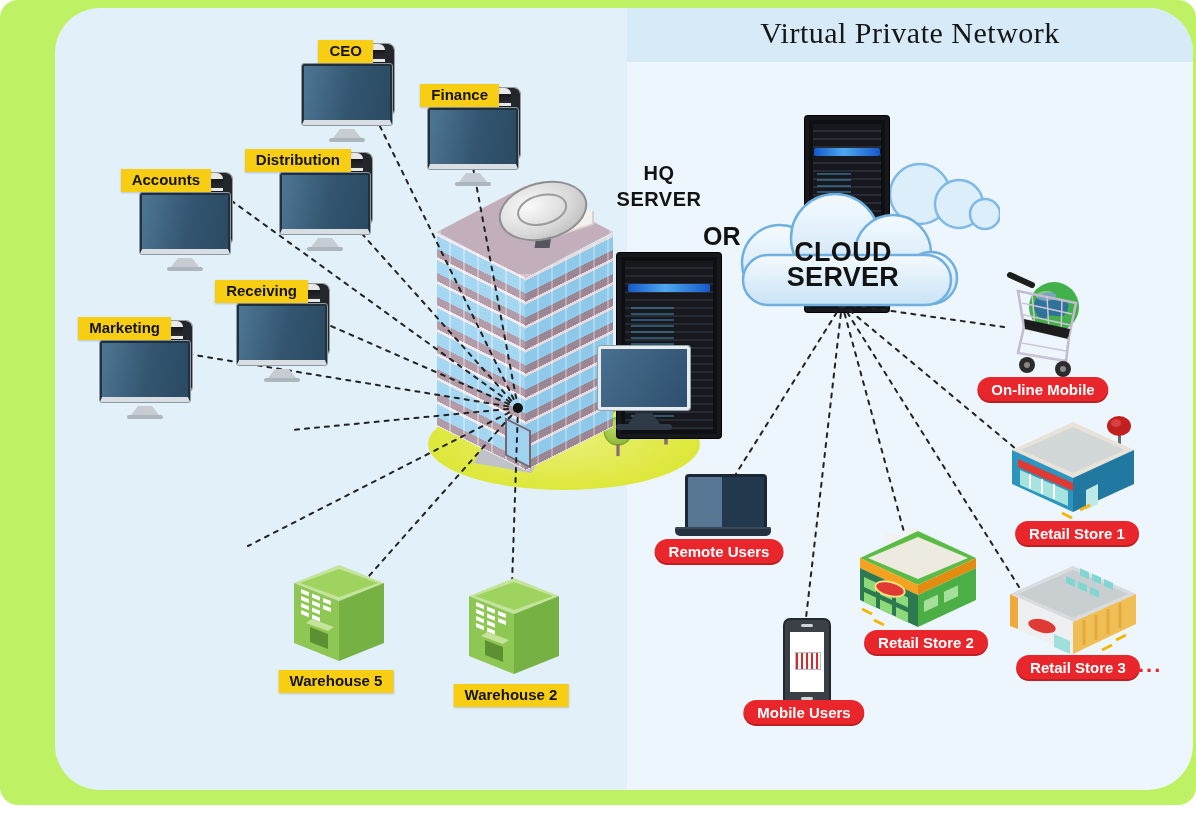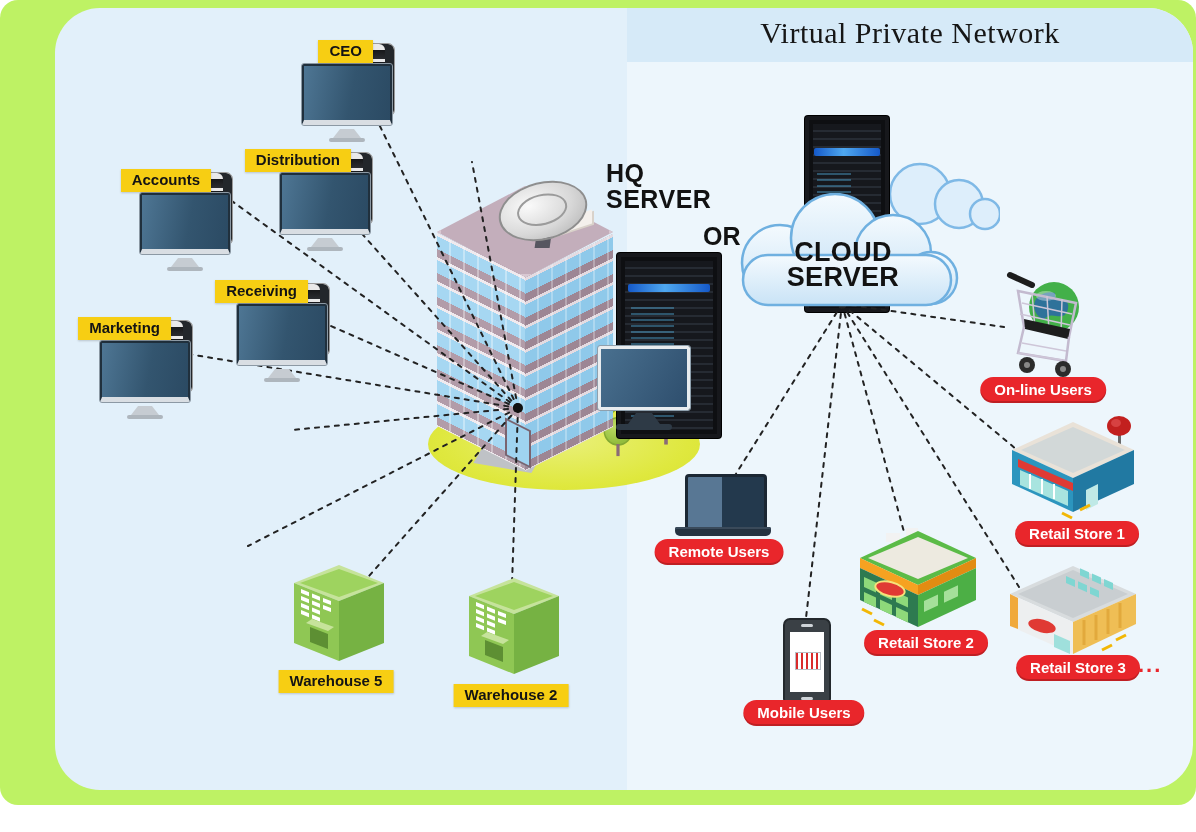--- a/index.html
+++ b/index.html
@@ -91,22 +91,22 @@
   .cloud-rack{left:805px;top:116px;width:76px;height:188px;z-index:2;}
   .hq-monitor{position:absolute;left:598px;top:346px;width:92px;height:84px;z-index:4;}
   .hq-monitor .scr{width:86px;height:58px;background:linear-gradient(120deg,#49708F,#2E4E6D);
         border:3px solid #E8ECEF;outline:1px solid #8FA0AD;border-radius:2px;}
   .hq-monitor::before{content:"";position:absolute;left:50%;bottom:6px;transform:translateX(-50%);
         width:16px;border-left:8px solid transparent;border-right:8px solid transparent;
         border-bottom:11px solid #2E3A46;}
   .hq-monitor::after{content:"";position:absolute;left:50%;bottom:0;transform:translateX(-50%);
         width:56px;height:6px;background:#2E3A46;border-radius:3px;}
   
-  .hq-text{position:absolute;left:606px;top:160px;width:106px;z-index:5;
-           font-weight:800;font-size:25px;line-height:26px;color:#121212;letter-spacing:.5px;}
+  .hq-text{position:absolute;left:606px;top:160px;width:106px;text-align:center;z-index:5;
+           font-weight:800;font-size:20px;line-height:26px;color:#121212;letter-spacing:.5px;}
   .or-text{position:absolute;left:703px;top:222px;z-index:5;font-weight:800;font-size:25px;color:#121212;}
   .cloud-text{position:absolute;left:782px;top:240px;width:122px;text-align:center;z-index:5;
            font-weight:800;font-size:27px;line-height:25px;color:#121212;letter-spacing:.3px;}
   svg.cloud-back,svg.cloud-main{position:absolute;pointer-events:none;}
   svg.cloud-back{left:875px;top:152px;z-index:1;}
   svg.cloud-main{left:735px;top:193px;z-index:4;}
   
   .laptop{position:absolute;left:675px;top:474px;width:96px;height:62px;z-index:4;}
   .laptop .lscreen{position:absolute;left:10px;top:0;width:76px;height:50px;border-radius:4px 4px 0 0;
         background:linear-gradient(90deg,#587794 0 45%,#23394D 45%);border:3px solid #1B2733;}
@@ -235,20 +235,25 @@
   <div class="cloud-text">
     <div>CLOUD</div>
     <div>SERVER</div>
   </div>
 
   <div class="pc" style="left:302px;top:40px">
     <div class="tower"></div>
     <div class="monitor"></div>
     <span class="tag-y">CEO</span>
   </div>
+  <div class="pc" style="left:428px;top:84px">
+    <div class="tower"></div>
+    <div class="monitor"></div>
+    <span class="tag-y">Finance</span>
+  </div>
   <div class="pc" style="left:280px;top:149px">
     <div class="tower"></div>
     <div class="monitor"></div>
     <span class="tag-y">Distribution</span>
   </div>
   <div class="pc" style="left:140px;top:169px">
     <div class="tower"></div>
     <div class="monitor"></div>
     <span class="tag-y">Accounts</span>
   </div>
@@ -329,21 +334,21 @@
     <path d="M20,38 L70,49 M18,49 L68,60" stroke="#CEC6D8" stroke-width="1.5"></path>
     <path d="M30,28 L33,63 M45,31 L47,66 M60,34 L59,69" stroke="#CEC6D8" stroke-width="1.5"></path>
     <polygon points="22,54 68,64 66,74 23,64" fill="#1D1D1D"></polygon>
     <path d="M22,62 L16,88 L64,96 L67,72" fill="none" stroke="#C3BACF" stroke-width="2.5"></path>
     <path d="M16,88 L60,95 M20,78 L64,86" stroke="#CEC6D8" stroke-width="1.5"></path>
     <circle cx="25" cy="100" r="8" fill="#2B2B2B"></circle>
       <circle cx="25" cy="100" r="3" fill="#888"></circle>
     <circle cx="61" cy="104" r="8" fill="#2B2B2B"></circle>
       <circle cx="61" cy="104" r="3" fill="#888"></circle>
   </svg>
-  <span class="tag-r" style="left:1043px;top:377px">On-line Users</span>
+  <span class="tag-r" style="left:1043px;top:377px">On-line Mobile</span>
 
   <svg class="icon-svg" style="left:1008px;top:412px" width="130" height="108" viewBox="0 0 130 108">
     <rect x="110" y="12" width="3" height="30" fill="#6B6B6B"></rect>
     <ellipse cx="111" cy="14" rx="12" ry="10" fill="#C2201F"></ellipse>
     <ellipse cx="108" cy="11" rx="5" ry="4" fill="#E05050" opacity="0.7"></ellipse>
     <rect x="99" y="37" width="18" height="5" fill="#F2B705"></rect>
     <polygon points="65,10 126,38 65,66 4,38" fill="#E9E2D8"></polygon>
     <polygon points="65,15 117,38 65,61 13,38" fill="#D2D8D8"></polygon>
     <polygon points="4,38 65,66 65,100 4,72" fill="#2C95BE"></polygon>
     <polygon points="65,66 126,38 126,72 65,100" fill="#2179A2"></polygon>

